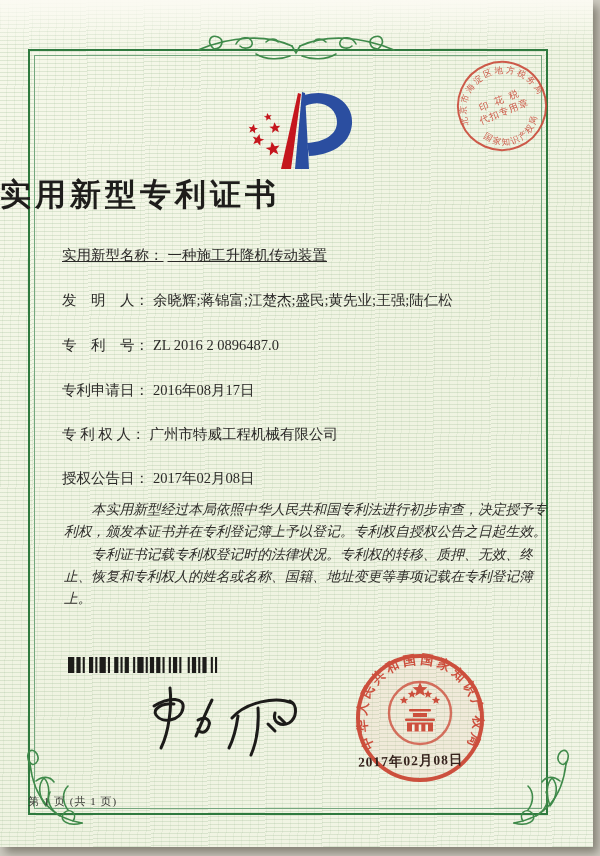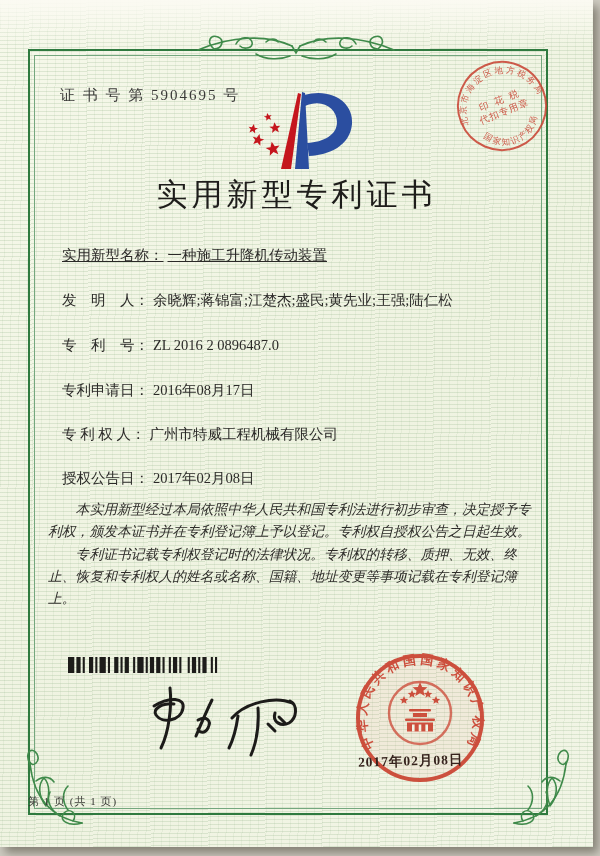--- a/index.html
+++ b/index.html
@@ -19,34 +19,34 @@
   .paper::before{ 
     content:"";position:absolute;left:0;top:0;right:0;height:46px;
     background:linear-gradient(#fbfaf2,rgba(251,250,242,0));pointer-events:none;
   }
   .frame-outer{position:absolute;left:28px;top:49px;right:45px;bottom:32px;border:2.5px solid #2f7a3f;}
   .frame-inner{position:absolute;left:34px;top:55px;right:51px;bottom:38px;border:1px solid #74a77e;}
   .ornament{position:absolute;pointer-events:none;}
   .cert-no{position:absolute;left:60px;top:86px;font-size:15px;letter-spacing:2px;color:#3a3a38;}
   .logo{position:absolute;left:242px;top:84px;}
   .title{
-    position:absolute;left:0;width:593px;top:174px;text-align:center;
-    font-size:31px;font-weight:400;letter-spacing:4px;color:#1e1d1b;
+    position:absolute;left:0;width:593px;top:174px;
+    font-size:31px;font-weight:700;letter-spacing:4px;color:#1e1d1b;
   }
   .fields{position:absolute;left:62px;top:246px;width:480px;font-size:14.5px;color:#2b2a28;}
   .frow{position:absolute;left:0;white-space:nowrap;}
   .frow:nth-child(1){top:0px;text-decoration:underline;}
   .frow:nth-child(2){top:45px;}
   .frow:nth-child(3){top:90px;}
   .frow:nth-child(4){top:135px;text-align:center;}
   .frow:nth-child(5){top:179px;}
   .frow:nth-child(6){top:223px;}
   .frow .val{margin-left:4px;}
   .body-text{
-    position:absolute;left:48px;top:499px;width:486px;
+    position:absolute;left:64px;top:499px;width:486px;
     font-size:13.8px;line-height:22.3px;color:#2e2d2a;font-style:italic;
   }
   .body-text p{margin:0;text-indent:2em;}
   .barcode{position:absolute;left:67px;top:657px;}
   .signer{position:absolute;left:66px;top:700px;color:#2b2a28;}
   .signer .s-title{font-size:15px;letter-spacing:2px;}
   .signer .s-name{font-size:15px;letter-spacing:2px;margin-top:13px;}
   .signature{position:absolute;left:140px;top:678px;}
   .seal{position:absolute;left:352px;top:650px;}
   .seal-date{
@@ -102,21 +102,20 @@
       <path d="M66,97 C36,92 18,72 14,38"></path>
       <path d="M14,38 C8,26 16,20 21,28 C25,36 16,42 14,36"></path>
       <path d="M66,97 C52,101 42,94 48,87 C54,81 62,88 57,95"></path>
       <path d="M30,80 C22,70 22,58 28,52 C34,58 34,70 30,80"></path>
       <path d="M44,90 C34,84 30,74 34,66"></path>
       <path d="M20,55 C26,50 34,50 38,56"></path>
       <path d="M52,84 C46,76 46,66 52,60"></path>
     </g>
   </svg>
 
-  <div class="cert-no">证 书 号 第 5904695 号</div>
 
   <svg class="logo" width="118" height="92" viewBox="0 0 118 92">
     <defs>
       <path id="star" d="M0,-10 L2.94,-3.09 L9.51,-3.09 L4.26,1.18 L5.88,8.09 L0,4 L-5.88,8.09 L-4.26,1.18 L-9.51,-3.09 L-2.94,-3.09 Z"></path>
     </defs>
     <g fill="#c5161d">
       <use href="#star" transform="translate(26,33) scale(0.42) rotate(-12)"></use>
       <use href="#star" transform="translate(11,45) scale(0.5) rotate(10)"></use>
       <use href="#star" transform="translate(33,44) scale(0.58) rotate(-6)"></use>
       <use href="#star" transform="translate(16,56) scale(0.62) rotate(14)"></use>

